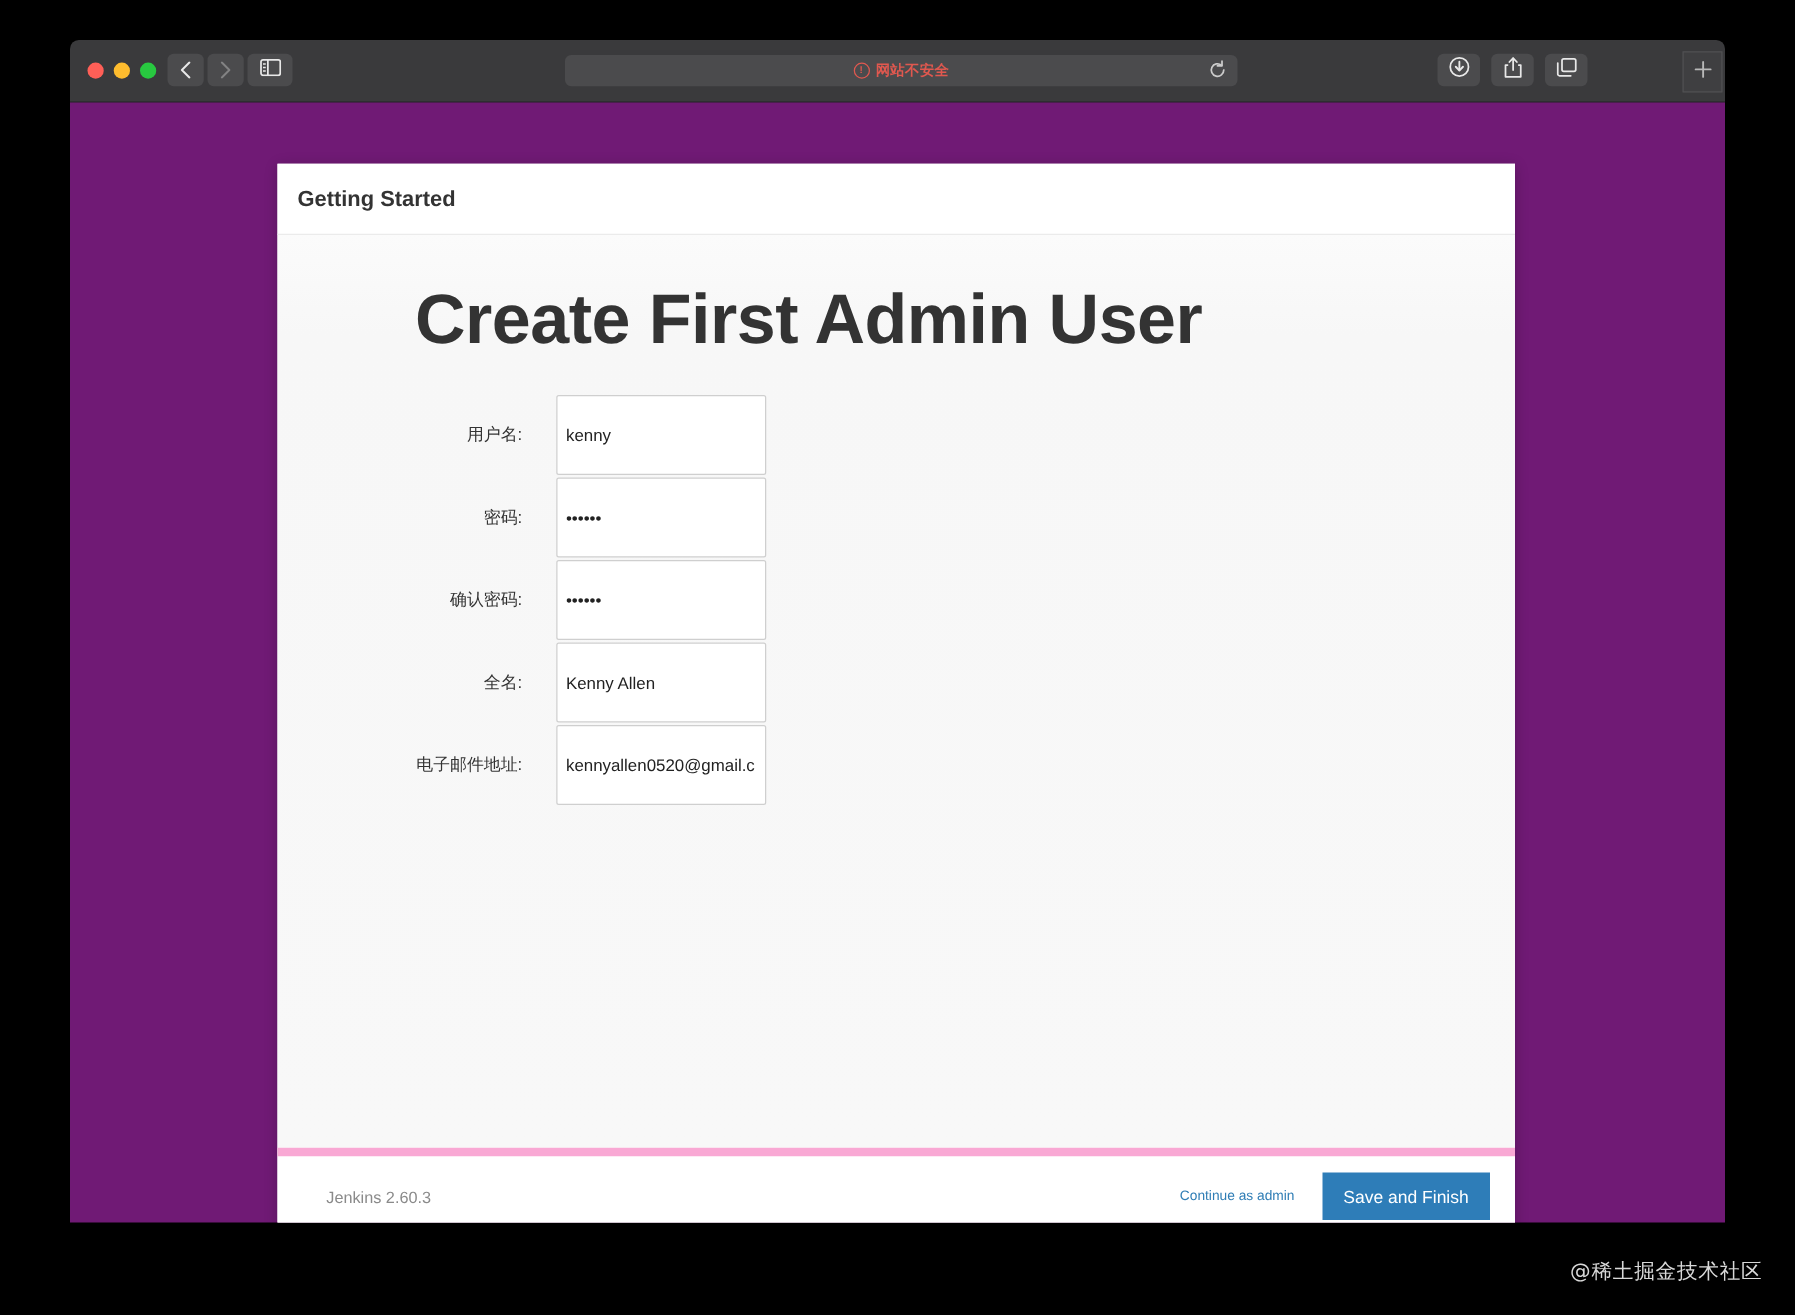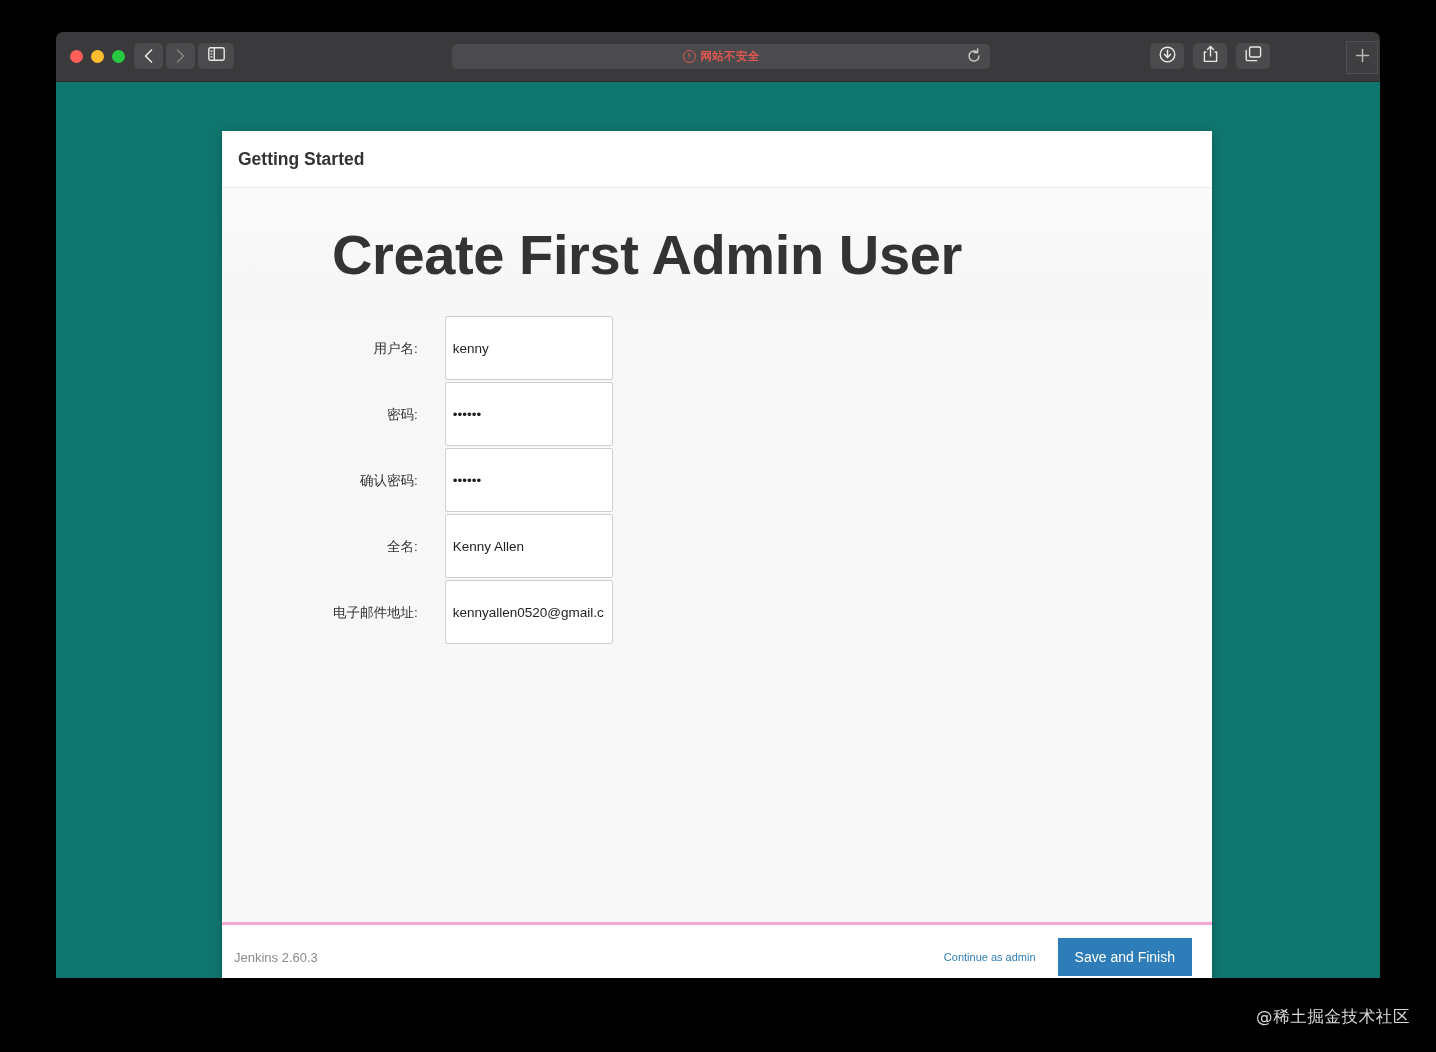--- a/index.html
+++ b/index.html
@@ -151,21 +151,21 @@
     background: #3f3f41;
     border: 1px solid #505052;
     display: flex;
     align-items: center;
     justify-content: center;
   }
 
   .viewport {
     position: relative;
     height: 897px;
-    background: #0f766e;
+    background: #701a75;
     overflow: hidden;
   }
 
   
   .jenkins-card {
     position: absolute;
     left: 166px;
     top: 49px;
     width: 990px;
     height: 858px;
@@ -234,24 +234,24 @@
     color: #222222;
     outline: none;
     box-sizing: content-box;
   }
   .text-input::placeholder { color: #aaaaaa; }
 
   .card-footer {
     height: 64px;
     min-height: 64px;
     background: #ffffff;
-    border-top: 3px solid #f9a8d4;
-    display: flex;
-    align-items: center;
-    padding: 0 20px 0 12px;
+    border-top: 7px solid #f9a8d4;
+    display: flex;
+    align-items: center;
+    padding: 0 20px 0 39px;
   }
   .version-text {
     font-size: 13px;
     color: #8a8a8a;
   }
   .footer-actions {
     margin-left: auto;
     display: flex;
     align-items: center;
     gap: 22px;

